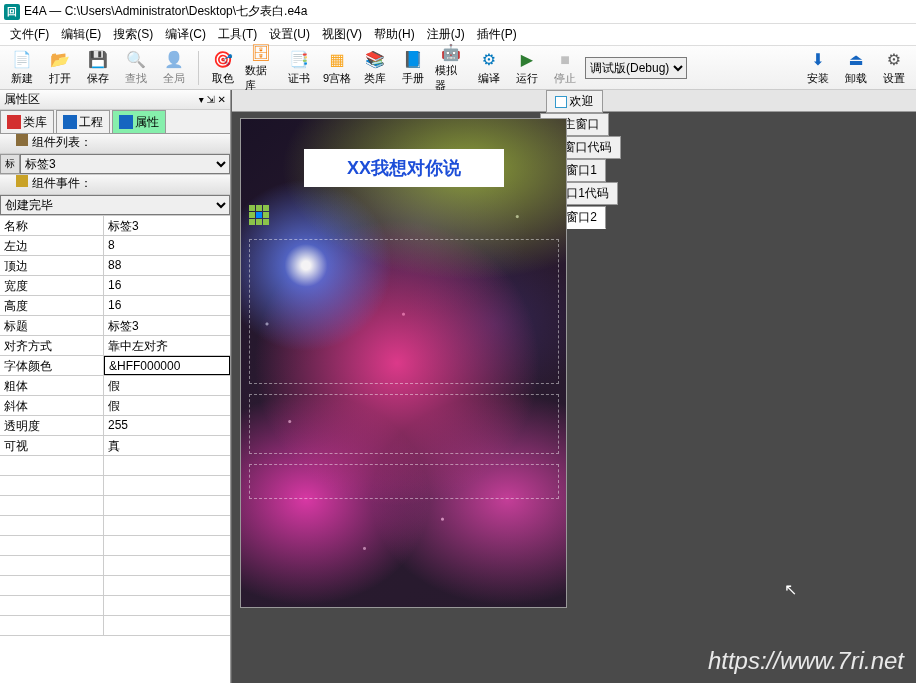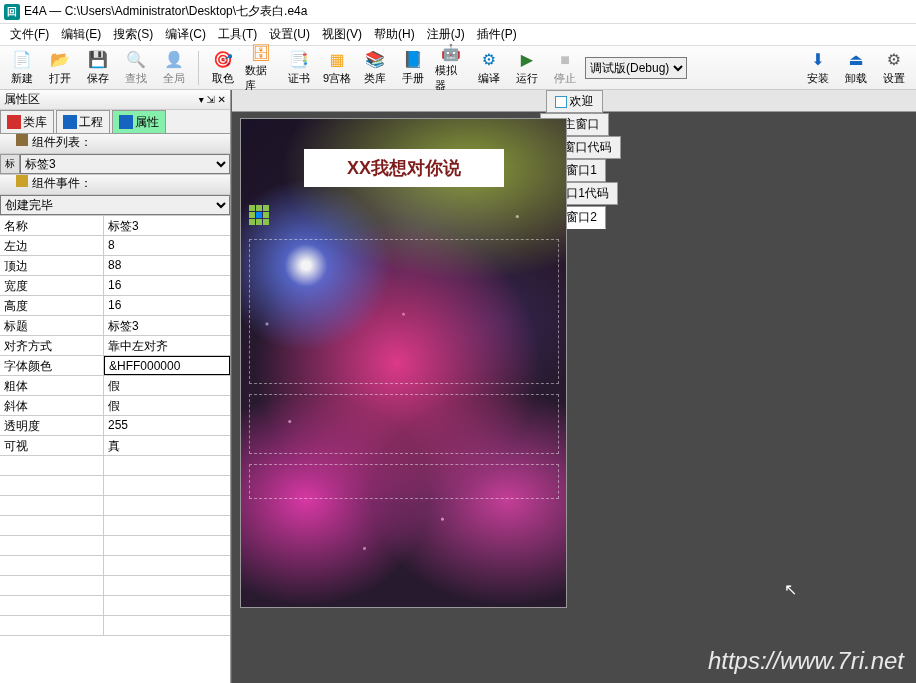--- a/index.html
+++ b/index.html
@@ -51,21 +51,21 @@
  radial-gradient(ellipse 140px 120px at 78% 42%,rgba(55,40,90,0.78),transparent 65%),
  radial-gradient(circle at 50% 40%,rgba(255,255,255,0.72) 1px,transparent 2px),
  radial-gradient(circle at 85% 20%,rgba(255,255,255,0.72) 1px,transparent 2px),
  radial-gradient(circle at 15% 62%,rgba(255,255,255,0.62) 1px,transparent 2px),
  radial-gradient(circle at 62% 82%,rgba(255,255,255,0.72) 1px,transparent 2px),
  radial-gradient(circle at 38% 88%,rgba(255,255,255,0.58) 1px,transparent 2px),
  radial-gradient(circle at 8% 42%,rgba(255,255,255,0.55) 1px,transparent 2px),
  linear-gradient(140deg,#1a1226 0%,#2a1a30 40%,#271a2d 100%);
 }
 .dotgrid{position:absolute;inset:0;background-image:radial-gradient(rgba(255,255,255,0.38) 0.6px,transparent 0.6px);background-size:8px 8px;}
-.label-box{position:absolute;top:30px;left:63px;width:200px;height:38px;background:#fff;color:#7f1d1d;font-size:18px;font-weight:bold;display:flex;align-items:center;justify-content:center;}
+.label-box{position:absolute;top:30px;left:63px;width:200px;height:38px;background:#fff;color:#1d4ed8;font-size:18px;font-weight:bold;display:flex;align-items:center;justify-content:center;}
 .sel-icon{position:absolute;top:86px;left:8px;width:20px;height:20px;}
 .sel-icon .g{position:absolute;width:6px;height:6px;background:#8bc34a;}
 .sel-icon .b{position:absolute;width:6px;height:6px;background:#0088ff;}
 .sel-box{position:absolute;border:1px dashed rgba(255,255,255,0.45);}
 .watermark{position:absolute;bottom:8px;right:12px;color:#fff;font-size:24px;font-style:italic;opacity:0.88;}
 .cursor-arrow{position:absolute;top:490px;left:552px;color:#fff;font-size:16px;pointer-events:none;}
 </style>
 </head>
 <body>
 

